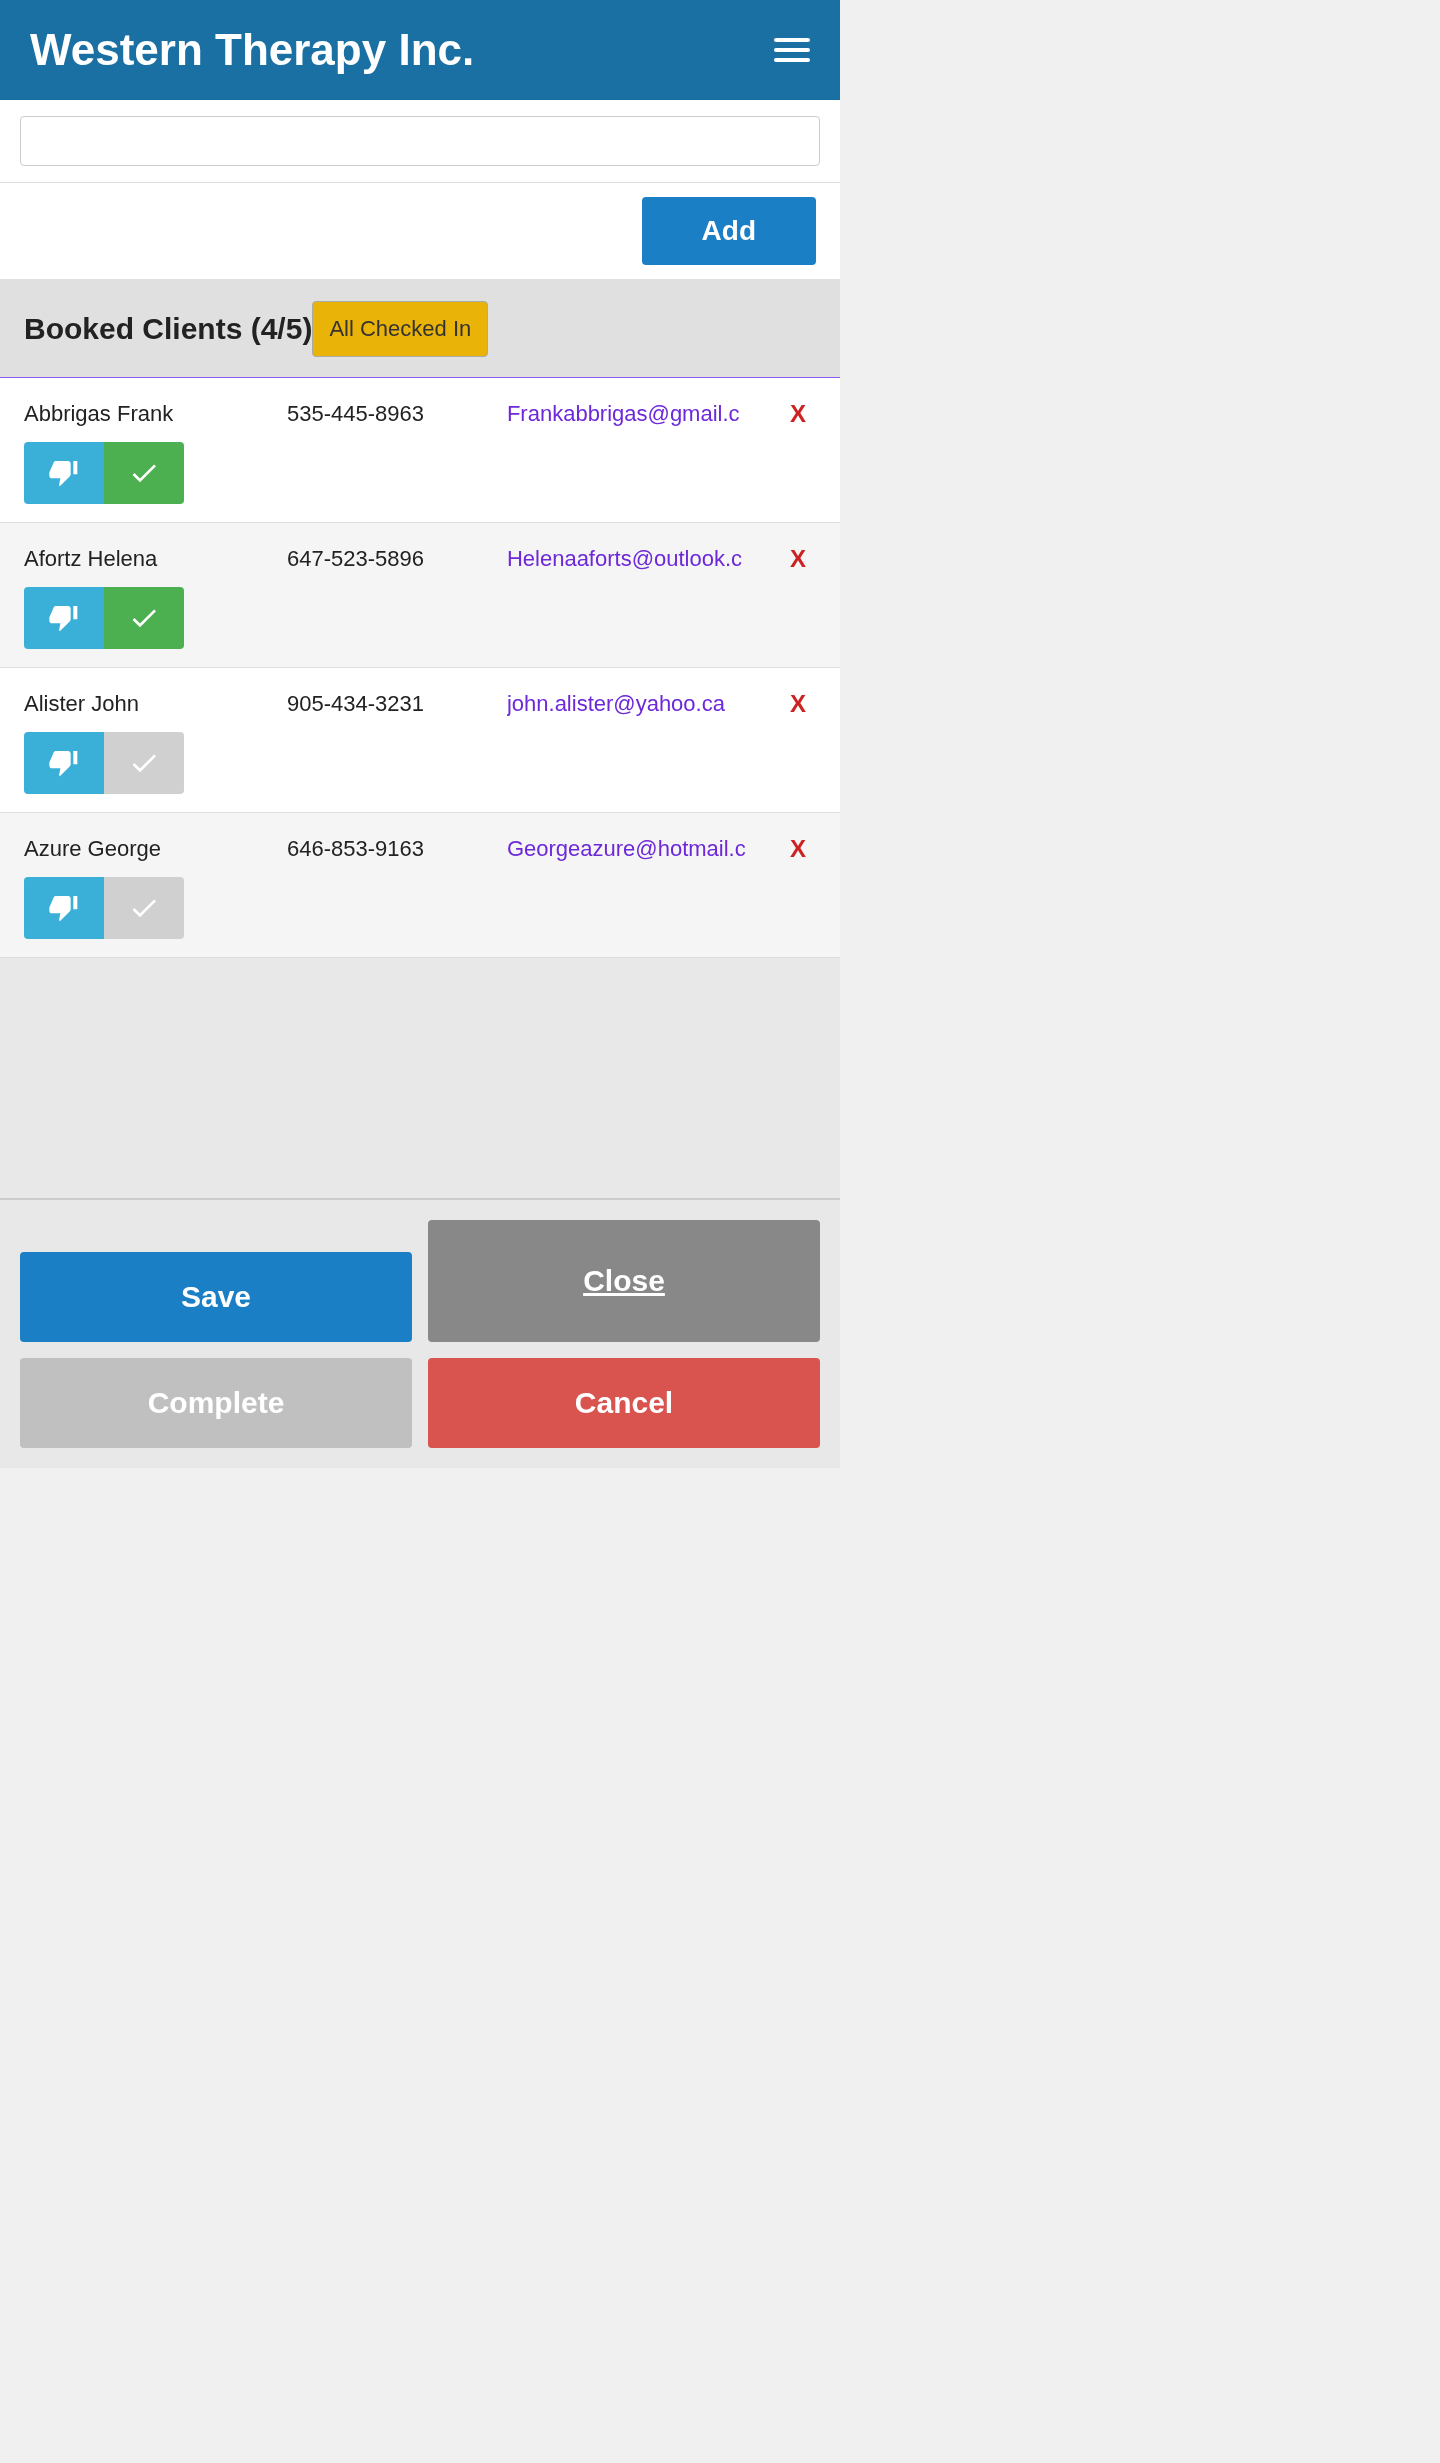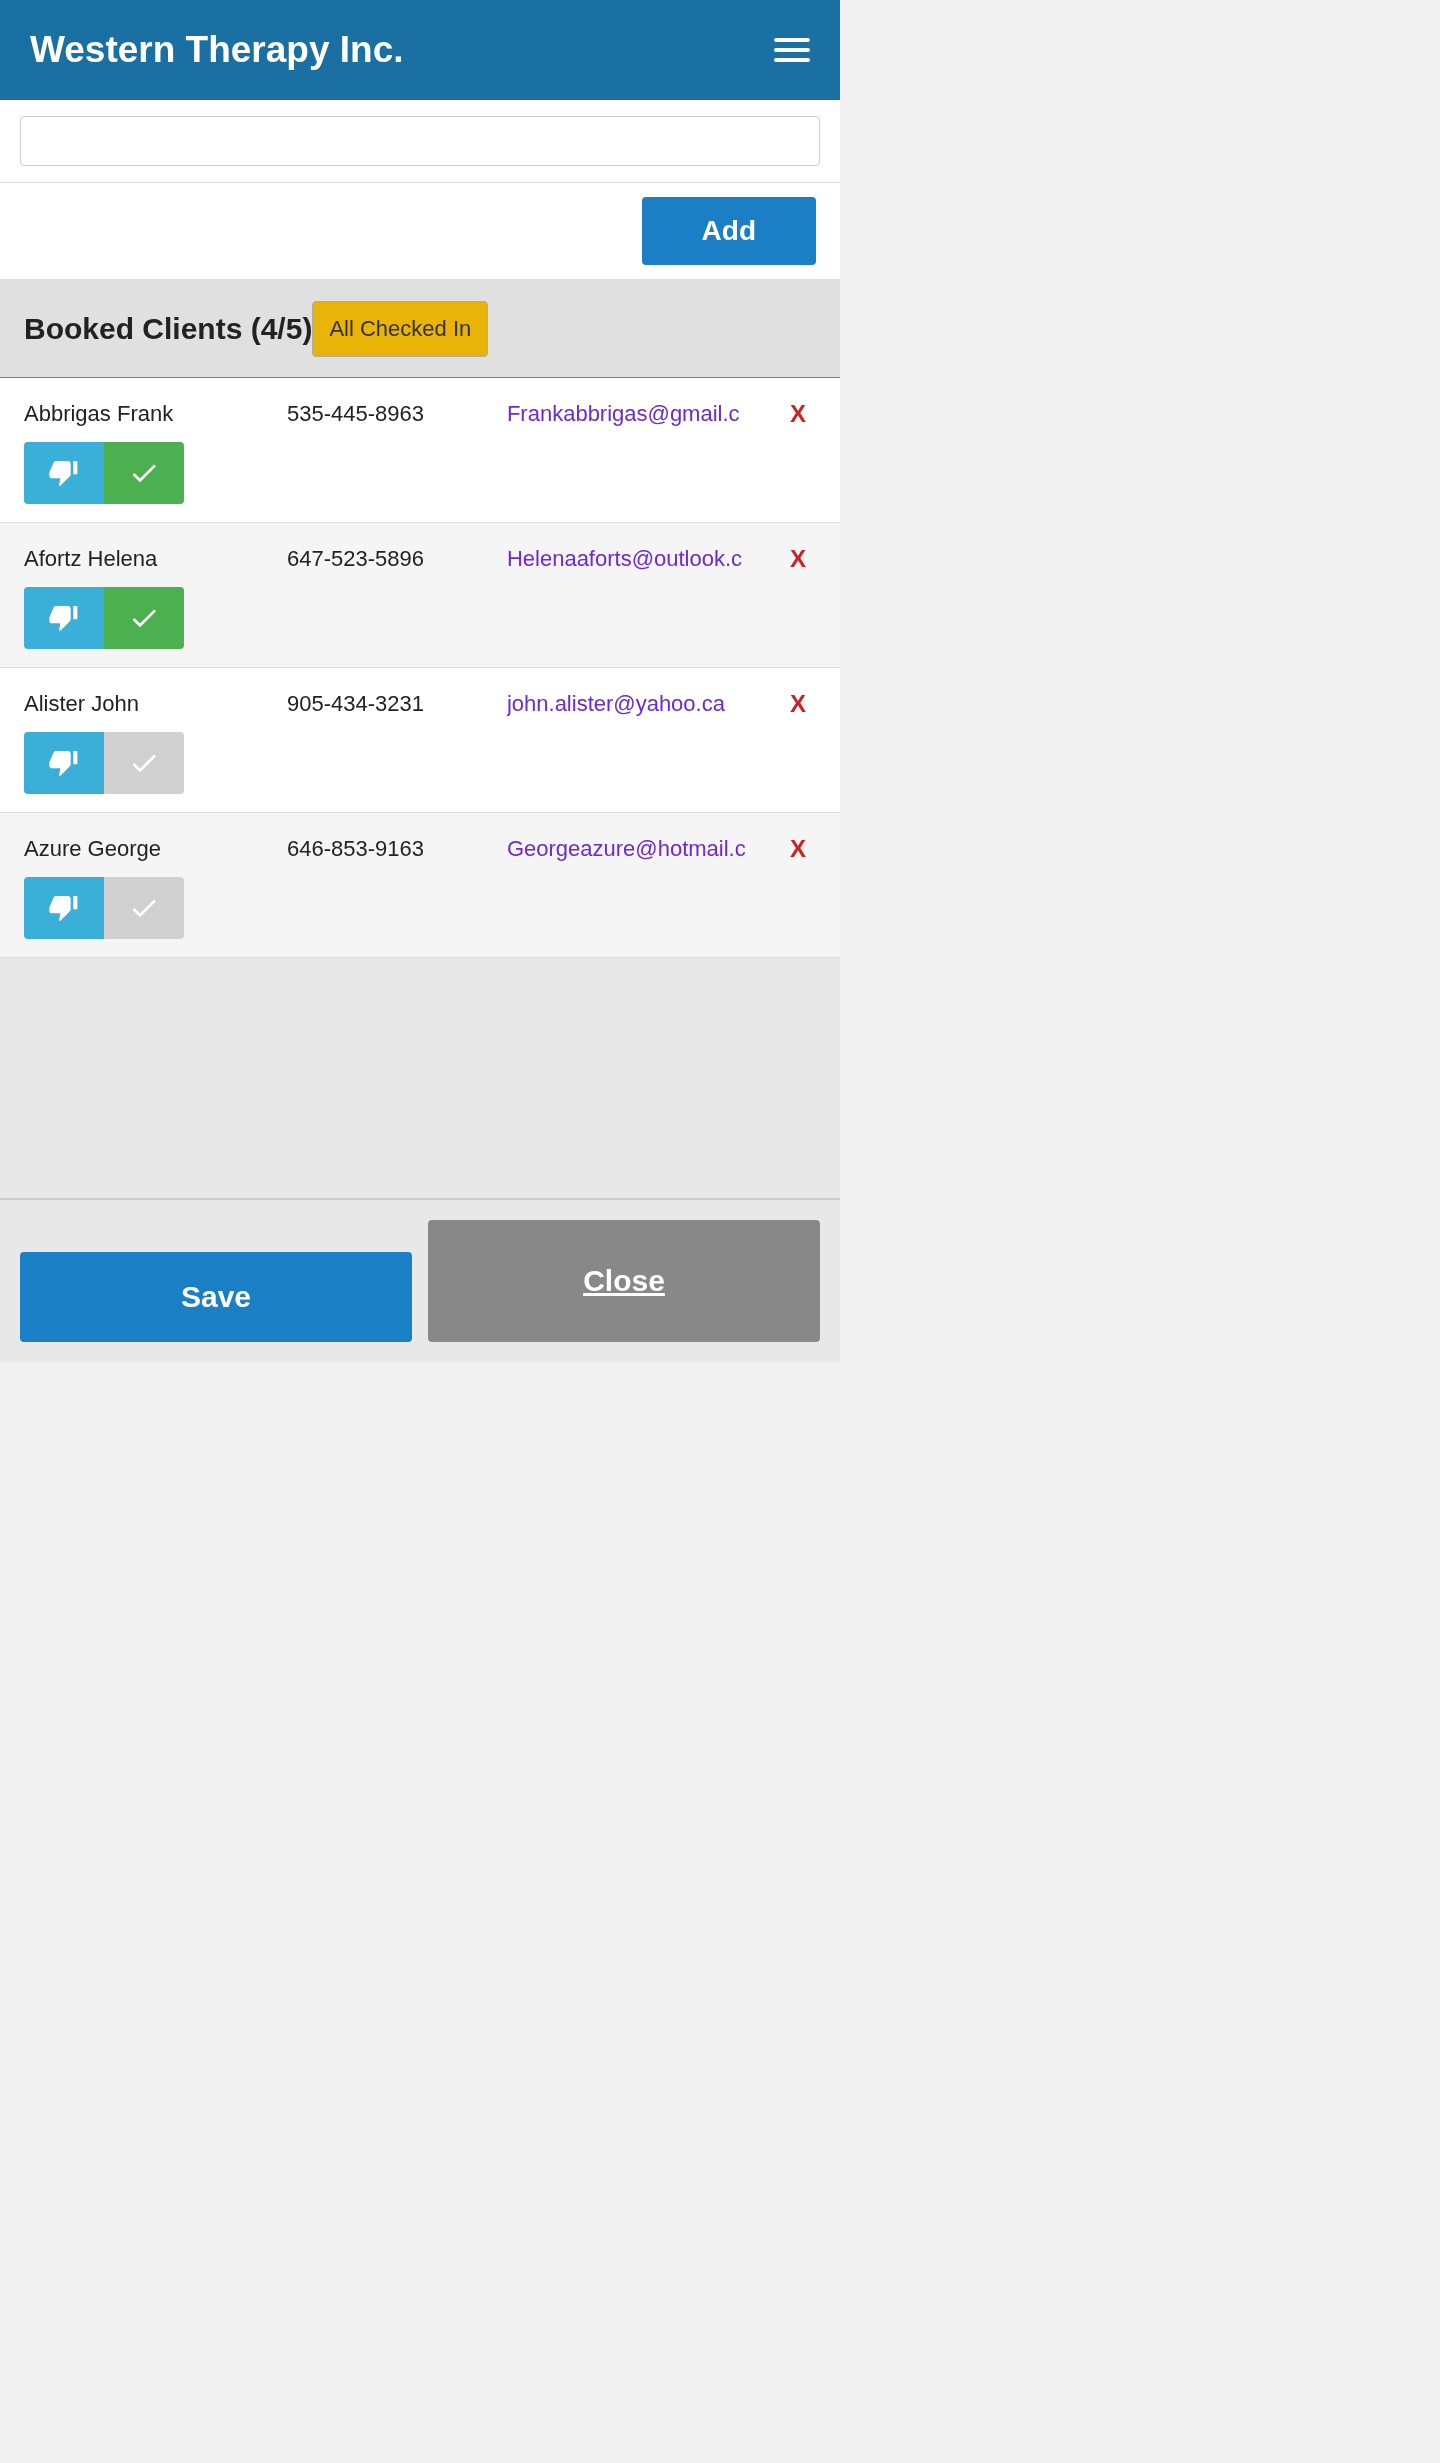--- a/index.html
+++ b/index.html
@@ -21,21 +21,21 @@
       background: #1a6fa3;
       display: flex;
       align-items: center;
       justify-content: space-between;
       padding: 22px 30px;
       height: 100px;
     }
 
     .header-title {
       color: white;
-      font-size: 37px;
+      font-size: 44px;
       font-weight: bold;
     }
 
     .hamburger-icon {
       display: flex;
       flex-direction: column;
       gap: 6px;
       cursor: pointer;
     }
 
@@ -395,13 +395,17 @@
     </div>
   </div>
 
 <div class="spacer"></div>
 
 <div class="bottom-actions">
   <div class="action-row">
     <button class="btn-save">Save</button>
     <button class="btn-close">Close</button>
   </div>
+  <div class="action-row">
+    <button class="btn-complete">Complete</button>
+    <button class="btn-cancel">Cancel</button>
+  </div>
 </div>
 
 </body></html>

